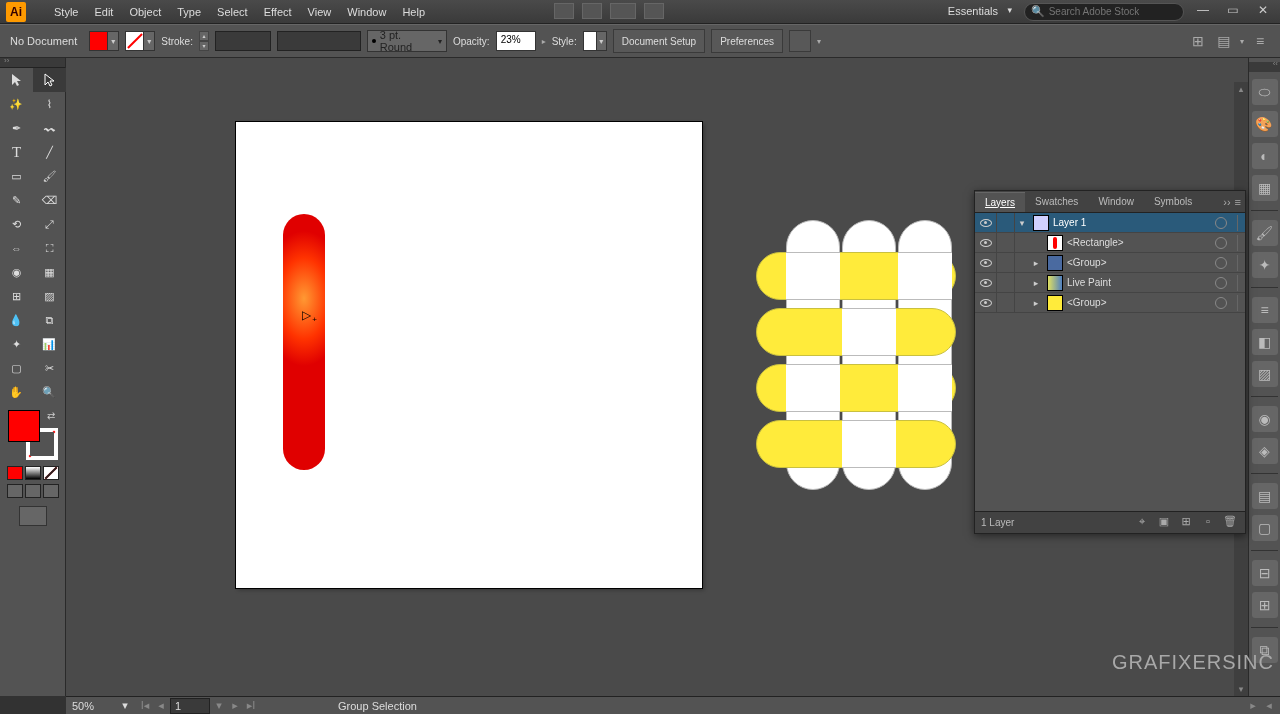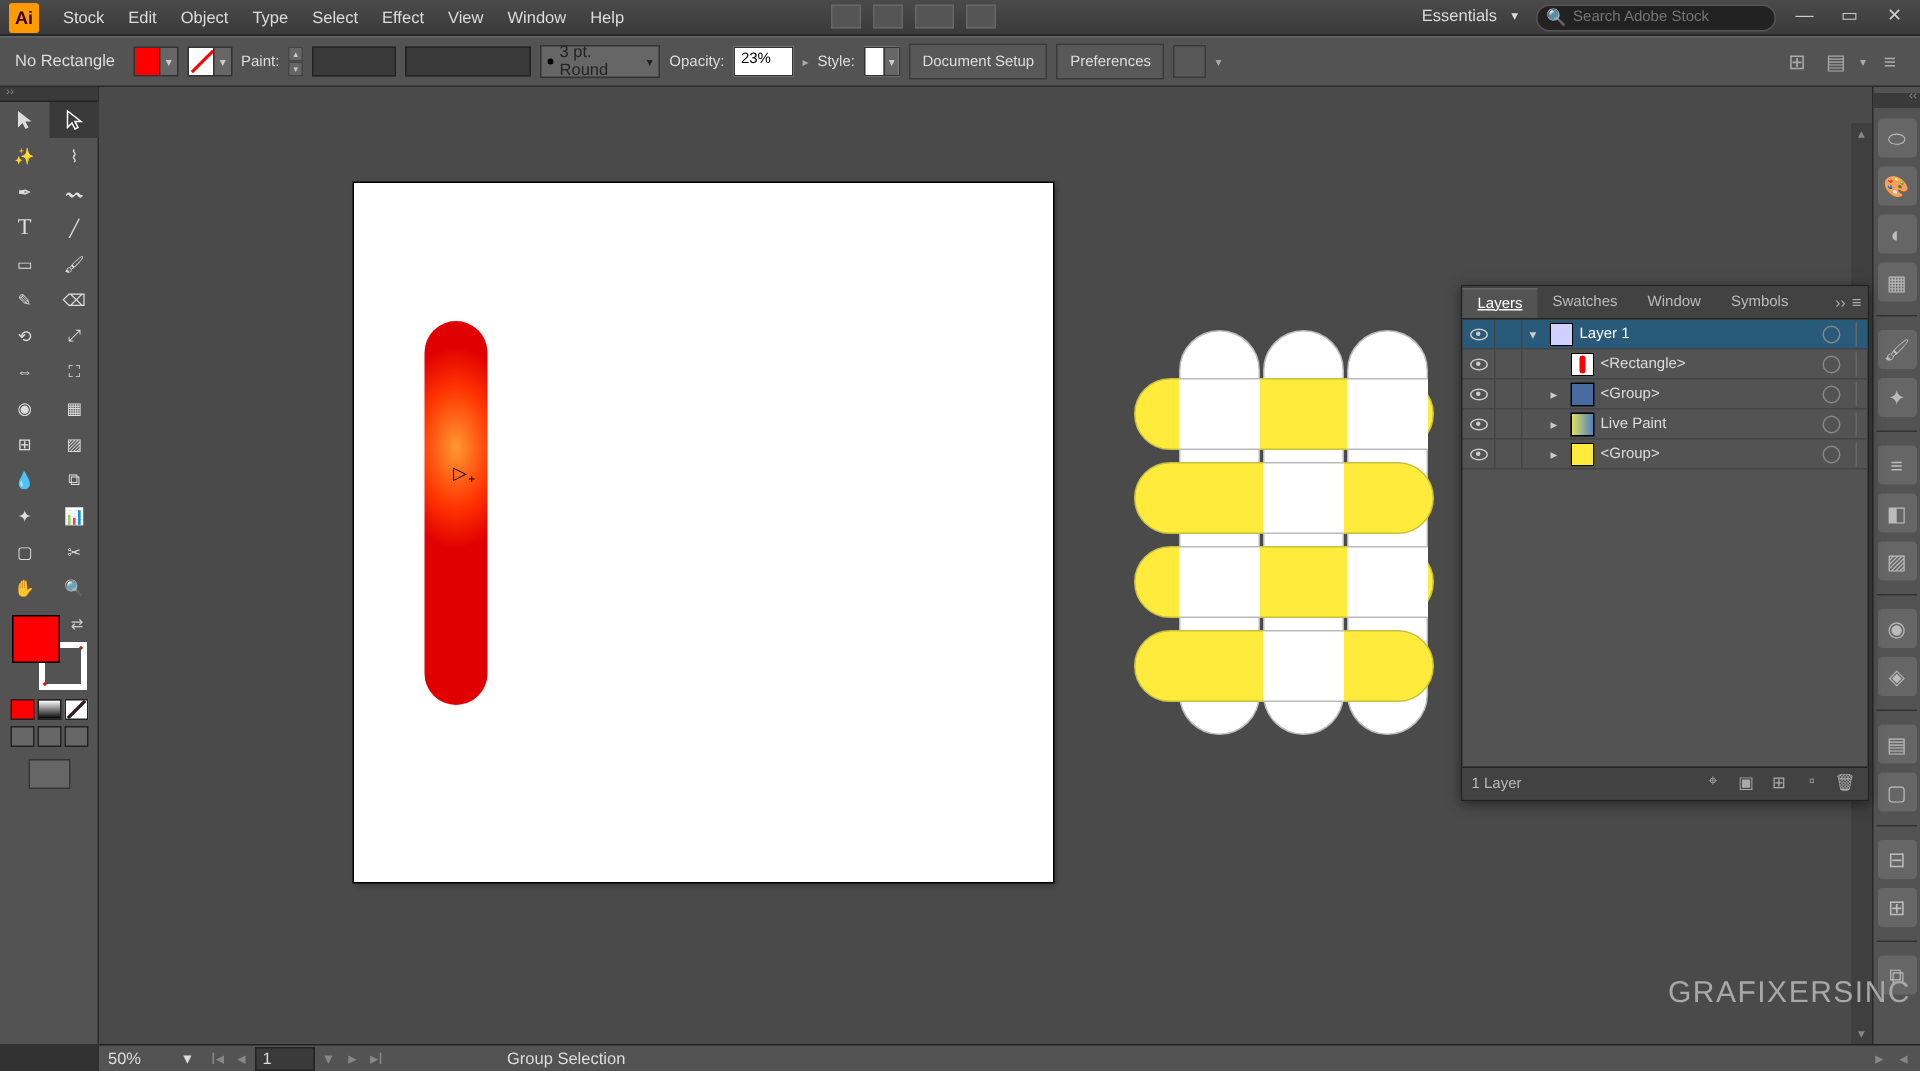--- a/index.html
+++ b/index.html
@@ -1,20 +1,20 @@
 <!DOCTYPE html>
 <html><head>
 <meta charset="utf-8">
 <style>
 * { margin: 0; padding: 0; box-sizing: border-box; font-family: Tahoma, sans-serif; font-size: 11px; user-select: none; }
 body { background: #323232; width: 1280px; height: 714px; overflow: hidden; position: relative; }
 
 
 .menubar { height: 24px; background: linear-gradient(#4a4a4a, #3a3a3a); display: flex; align-items: center; padding: 0 6px; border-bottom: 1px solid #222; }
-.app-logo { width: 20px; height: 20px; background: #ff9a00; border-radius: 2px; margin-right: 8px; display: flex; align-items: center; justify-content: center; color: #330000; font-weight: bold; font-size: 12px; }
+.app-logo { width: 20px; height: 20px; background: #ff9a00; border-radius: 2px; margin-right: 20px; display: flex; align-items: center; justify-content: center; color: #330000; font-weight: bold; font-size: 12px; }
 .menu-item { color: #ddd; padding: 4px 8px; cursor: pointer; }
 .menubar-right { margin-left: auto; display: flex; align-items: flex-start; gap: 8px; }
 .mb-icon { width: 20px; height: 16px; background: #555; border: 1px solid #666; }
 .workspace-sel { color: #ddd; padding: 2px 18px 2px 8px; position: relative; }
 .workspace-sel::after { content: "▾"; position: absolute; right: 4px; font-size: 9px; }
 .search-box { width: 160px; height: 18px; background: #222; border: 1px solid #555; border-radius: 9px; display: flex; align-items: center; padding: 0 6px; gap: 4px; }
 .search-box input { background: none; border: none; color: #aaa; font-size: 10px; width: 100%; outline: none; }
 .win-btn { width: 22px; height: 16px; color: #ccc; text-align: center; cursor: pointer; font-size: 12px; line-height: 14px; }
 
 
@@ -127,21 +127,21 @@
 .status-right { margin-left: auto; display: flex; gap: 2px; padding-right: 4px; }
 .status-right div { width: 14px; color: #888; text-align: center; }
 
 .watermark { position: absolute; right: 6px; bottom: 40px; color: #a8a8a8; font-size: 20px; letter-spacing: 1px; font-family: Arial; pointer-events: none; z-index: 40; }
 </style>
 </head>
 <body>
 
 <div class="menubar">
   <div class="app-logo">Ai</div>
-  <div class="menu-item">Stock</div>
+  <div class="menu-item">Style</div>
   <div class="menu-item">Edit</div>
   <div class="menu-item">Object</div>
   <div class="menu-item">Type</div>
   <div class="menu-item">Select</div>
   <div class="menu-item">Effect</div>
   <div class="menu-item">View</div>
   <div class="menu-item">Window</div>
   <div class="menu-item">Help</div>
   <div class="menubar-right">
     <div class="mb-icon"></div>
@@ -154,30 +154,30 @@
       <span>🔍</span>
       <input placeholder="Search Adobe Stock" style="">
     </div>
     <div class="win-btn">—</div>
     <div class="win-btn">▭</div>
     <div class="win-btn">✕</div>
   </div>
 </div>
 
 <div class="controlbar">
-  <span class="sel-label">No Rectangle</span>
+  <span class="sel-label">No Document</span>
   <div class="swatch-btn">
       <div class="swatch-fill" style="background:red"></div>
       <div class="swatch-drop">▾</div>
     </div>
   <div class="swatch-btn">
       <div class="swatch-fill slash"></div>
       <div class="swatch-drop">▾</div>
     </div>
-  <span class="ctrl-label">Paint:</span>
+  <span class="ctrl-label">Stroke:</span>
   <div class="stepper">
       <div>▴</div>
       <div>▾</div>
     </div>
   <div class="num-field" style="width:56px"></div>
   <div class="num-field" style="width:84px"></div>
   <div class="brush-sel">
       <span class="dot"></span>
       <span>3 pt. Round</span>
       <span class="drop">▾</span>

